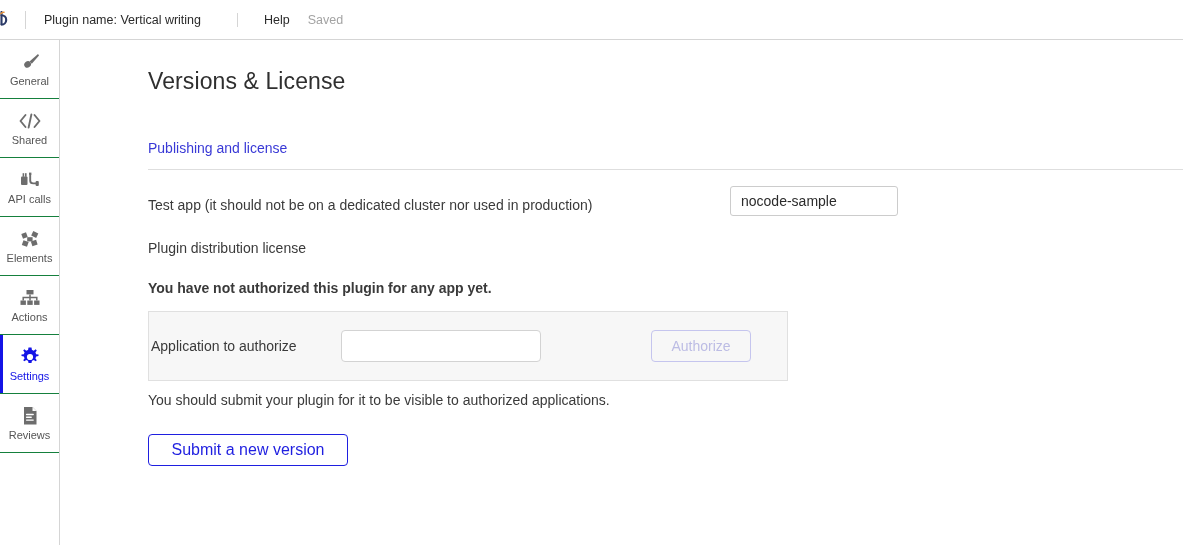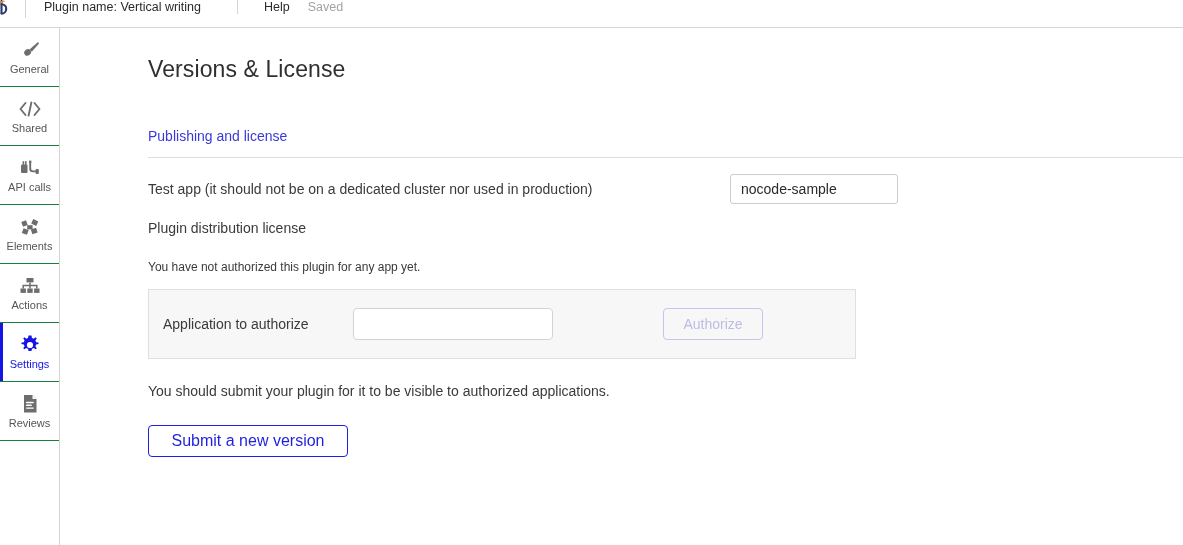--- a/index.html
+++ b/index.html
@@ -7,23 +7,23 @@
     width: 1183px;
     height: 545px;
     overflow: hidden;
     background: #ffffff;
     font-family: "Liberation Sans", sans-serif;
     color: #333333;
   }
 
   
   #topbar {
-    height: 28px;
-    display: flex;
-    align-items: flex-start;
+    height: 40px;
+    display: flex;
+    align-items: center;
     border-bottom: 1px solid #d5d5d5;
     background: #ffffff;
   }
   #logo-cell {
     width: 26px;
     display: flex;
     align-items: center;
     justify-content: center;
     border-right: 1px solid #d5d5d5;
     overflow: hidden;
@@ -142,20 +142,21 @@
   .form-row {
     display: flex;
     align-items: center;
     margin-top: 16px;
   }
   .form-row .row-label {
     font-size: 14px;
     color: #3a3a3a;
     width: 582px;
     flex: 0 0 582px;
+    margin-top: 8px;
   }
 
   .text-input {
     width: 168px;
     height: 30px;
     border: 1px solid #cccccc;
     border-radius: 3px;
     background: #ffffff;
     font-family: "Liberation Sans", sans-serif;
     font-size: 14px;
@@ -190,33 +191,34 @@
     transform: translateY(-50%);
     width: 0; height: 0;
     border-left: 5px solid transparent;
     border-right: 5px solid transparent;
     border-top: 6px solid #111111;
     pointer-events: none;
   }
 
   #notice-unauthorized {
     margin-top: 24px;
-    font-size: 12px;
+    font-size: 14px;
     color: #3a3a3a;
+    font-weight: bold;
   }
 
   #authorize-panel {
     margin-top: 15px;
-    width: 708px;
+    width: 640px;
     height: 70px;
     background: #f7f7f7;
     border: 1px solid #e0e0e0;
     display: flex;
     align-items: center;
-    padding-left: 14px;
+    padding-left: 2px;
   }
   #authorize-panel .panel-label {
     font-size: 14px;
     color: #3a3a3a;
     width: 190px;
     flex: 0 0 190px;
   }
   #authorize-input {
     width: 200px;
     height: 32px;
@@ -235,21 +237,21 @@
     border: 1px solid #c5c5ee;
     border-radius: 4px;
     background: #f7f7f7;
     color: #bcbce4;
     font-family: "Liberation Sans", sans-serif;
     font-size: 14px;
     cursor: default;
   }
 
   #notice-submit {
-    margin-top: 24px;
+    margin-top: 11px;
     font-size: 14px;
     color: #3a3a3a;
   }
 
   #submit-button {
     margin-top: 26px;
     width: 200px;
     height: 32px;
     border: 1px solid #1f1fe0;
     border-radius: 4px;

